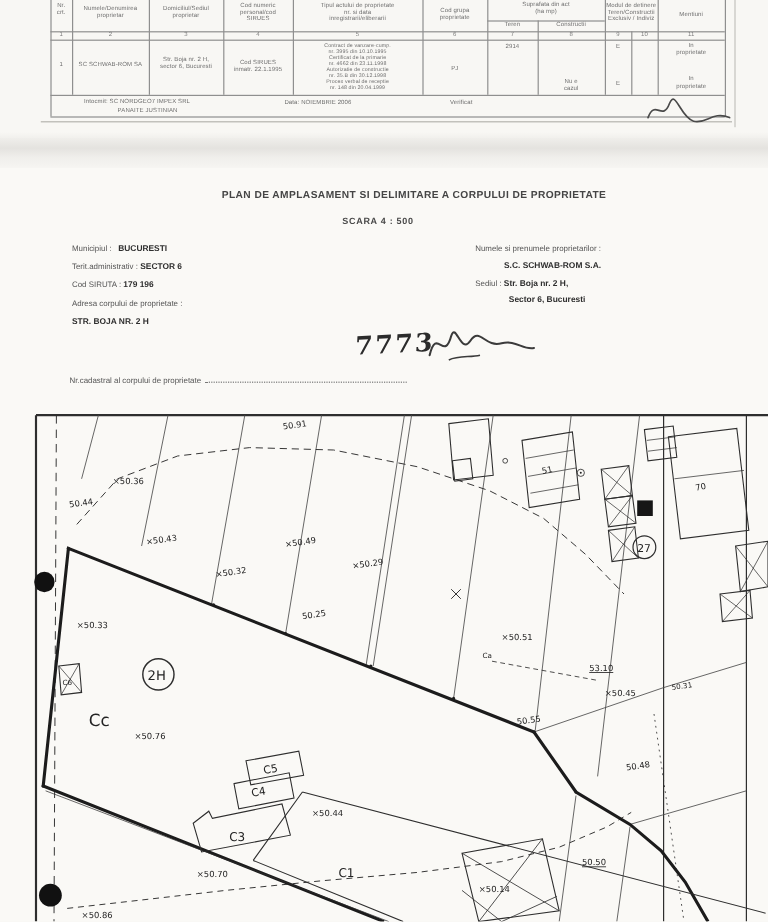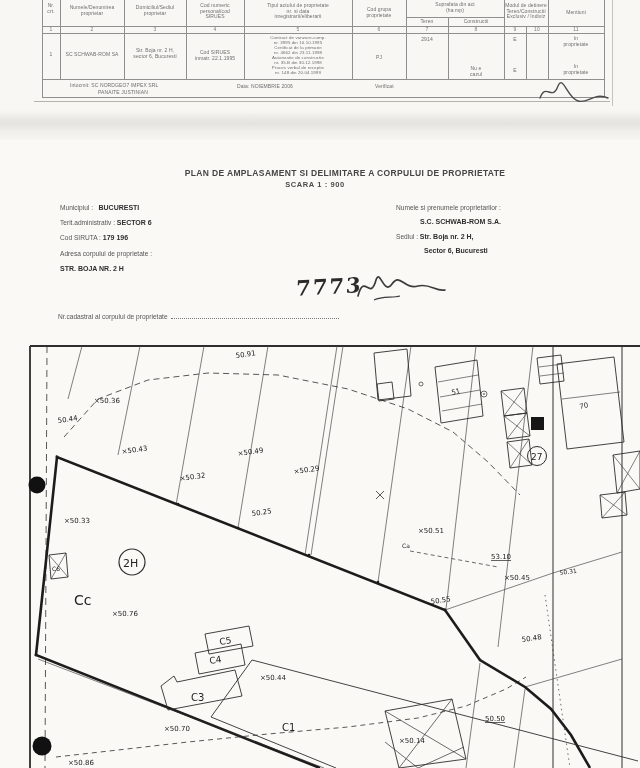--- a/index.html
+++ b/index.html
@@ -131,22 +131,22 @@
   <div class="tcell" style="left:237px;top:84px;width:110px;text-align:left">Data: NOIEMBRIE 2006</div>
   <div class="tcell" style="left:375px;top:84px;width:60px;text-align:left">Verificat</div>
   <svg class="sig" style="left:536px;top:76px" width="76" height="34" viewBox="0 0 76 34">
     <path d="M4,22 C10,6 16,26 22,10 C27,-2 31,22 42,25 C52,28 58,16 72,22" fill="none" stroke="#4a4a4a" stroke-width="1.4" stroke-linecap="round"></path>
   </svg>
 </div>
 
 <div id="page-gap"></div>
 
 <div id="page2">
-  <div class="doc-title" style="top:28px">PLAN DE AMPLASAMENT SI DELIMITARE A CORPULUI DE PROPRIETATE</div>
-  <div class="doc-sub" style="top:40px">SCARA 1 : 900</div>
+  <div class="doc-title" style="top:17px">PLAN DE AMPLASAMENT SI DELIMITARE A CORPULUI DE PROPRIETATE</div>
+  <div class="doc-sub" style="top:40px">SCARA 4 : 500</div>
 
   <div class="info" style="left:60px;top:64px"><span>Municipiul :</span>   <b>BUCURESTI</b></div>
   <div class="info" style="left:60px;top:79px"><span>Terit.administrativ :</span> <b>SECTOR 6</b></div>
   <div class="info" style="left:60px;top:94px"><span>Cod SIRUTA :</span> <b>179 196</b></div>
   <div class="info" style="left:60px;top:110px"><span>Adresa corpului de proprietate :</span></div>
   <div class="info" style="left:60px;top:125px"><b>STR. BOJA NR. 2 H</b></div>
 
   <div class="info" style="left:396px;top:64px"><span>Numele si prenumele proprietarilor :</span></div>
   <div class="info" style="left:420px;top:78px"><b>S.C. SCHWAB-ROM S.A.</b></div>
   <div class="info" style="left:396px;top:93px"><span>Sediul :</span> <b>Str. Boja nr. 2 H,</b></div>

